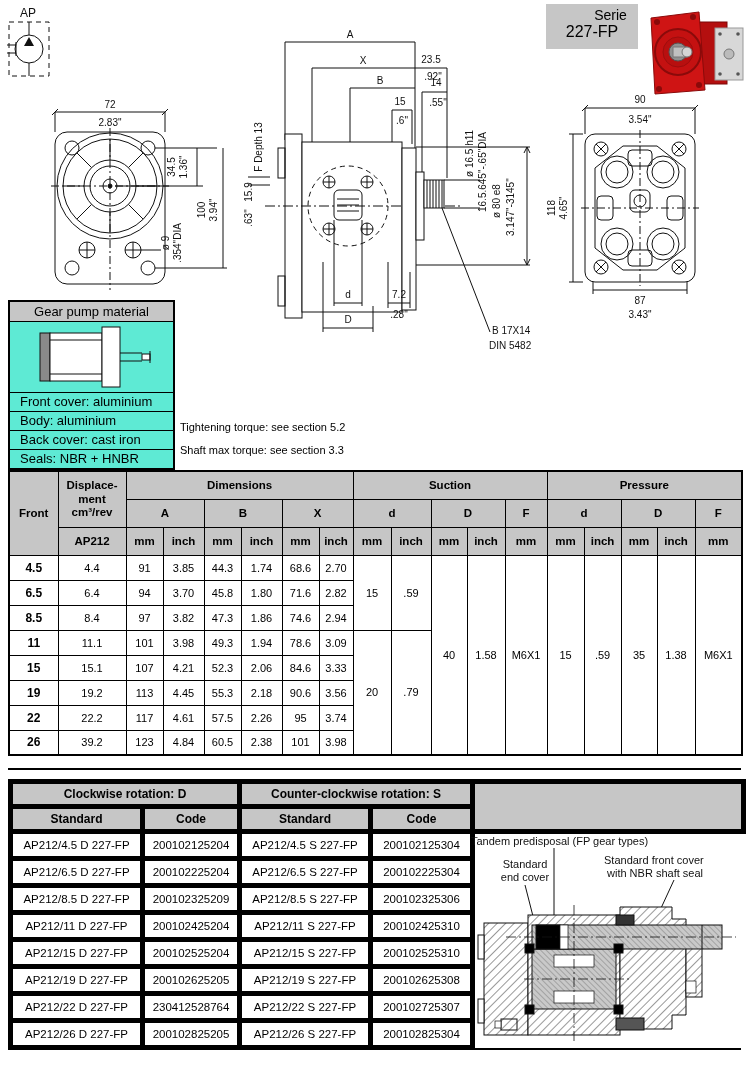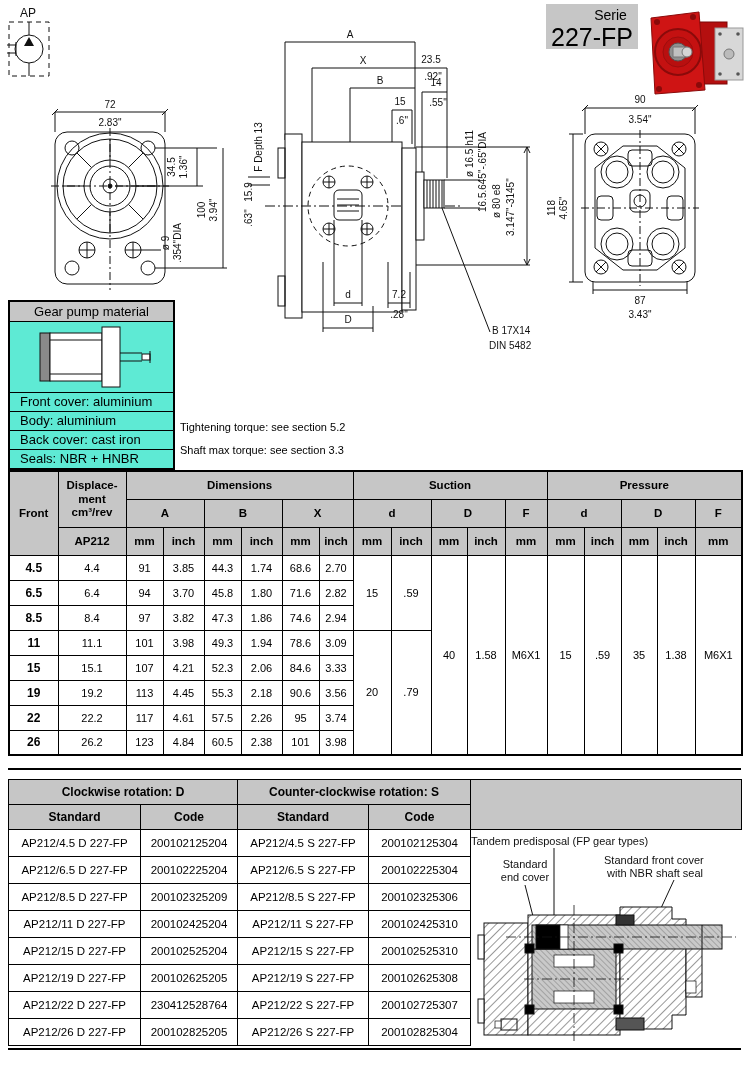--- a/index.html
+++ b/index.html
@@ -3,41 +3,41 @@
 <meta charset="utf-8">
 <style>
   html,body{margin:0;padding:0;background:#fff;}
   #page{position:relative;width:749px;height:1066px;background:#fff;
         font-family:"Liberation Sans",sans-serif;color:#000;overflow:hidden;}
   .abs{position:absolute;}
   svg text{font-family:"Liberation Sans",sans-serif;fill:#111;stroke:none;}
   .dimtxt{font-size:10px;}
   .badge{background:#c6c6c6;text-align:center;line-height:1.15;padding-top:3px;}
   .badge .l1{font-size:14px;margin-left:37px;}
-  .badge .l2{font-size:25px;}
+  .badge .l2{font-size:16px;}
   
   .matbox{border:2px solid #000;width:163px;background:#5eead4;}
   .matbox .tit{background:#c6c6c6;border-bottom:1px solid #000;text-align:center;
                font-size:13px;padding:2px 0;}
   .matbox .draw{height:70px;display:flex;align-items:center;justify-content:center;}
   .matbox .mrow{border-top:1px solid #000;font-size:13px;padding:1px 10px;height:16px;line-height:16px;}
   .note{font-size:11px;}
   
   table{border-collapse:collapse;table-layout:fixed;}
   .dim-table{width:733px;border:2px solid #000;}
   .dim-table th,.dim-table td{border:1px solid #000;text-align:center;vertical-align:middle;
       font-size:11px;padding:0;overflow:hidden;}
   .dim-table thead th{background:#c6c6c6;font-weight:bold;font-size:11.5px;}
   .dim-table thead tr{height:28px;}
   .dim-table tbody tr{height:25px;}
   .dim-table .typec{font-weight:bold;font-size:12px;}
   .disp-h div{line-height:1.15;}
   
   .codes-table{width:733px;}
-  .codes-table th,.codes-table td{border:1px solid #000000;text-align:center;vertical-align:middle;padding:0;}
+  .codes-table th,.codes-table td{border:5px solid #000000;text-align:center;vertical-align:middle;padding:0;}
   .codes-table th{background:#c6c6c6;font-weight:bold;font-size:12px;}
   .codes-table tr.hrow{height:25px;}
   .codes-table tbody tr{height:27px;}
   .codes-table td{font-size:11.5px;}
   .sepline{background:#000;height:2px;}
 </style>
 </head>
 <body>
 
 <div id="page">
@@ -435,21 +435,21 @@
         <td>22.2</td>
         <td>117</td>
         <td>4.61</td>
         <td>57.5</td>
         <td>2.26</td>
         <td>95</td>
         <td>3.74</td>
       </tr>
       <tr>
         <td class="typec">26</td>
-        <td>26.2</td>
+        <td>39.2</td>
         <td>123</td>
         <td>4.84</td>
         <td>60.5</td>
         <td>2.38</td>
         <td>101</td>
         <td>3.98</td>
       </tr>
     </tbody>
   </table>
 

